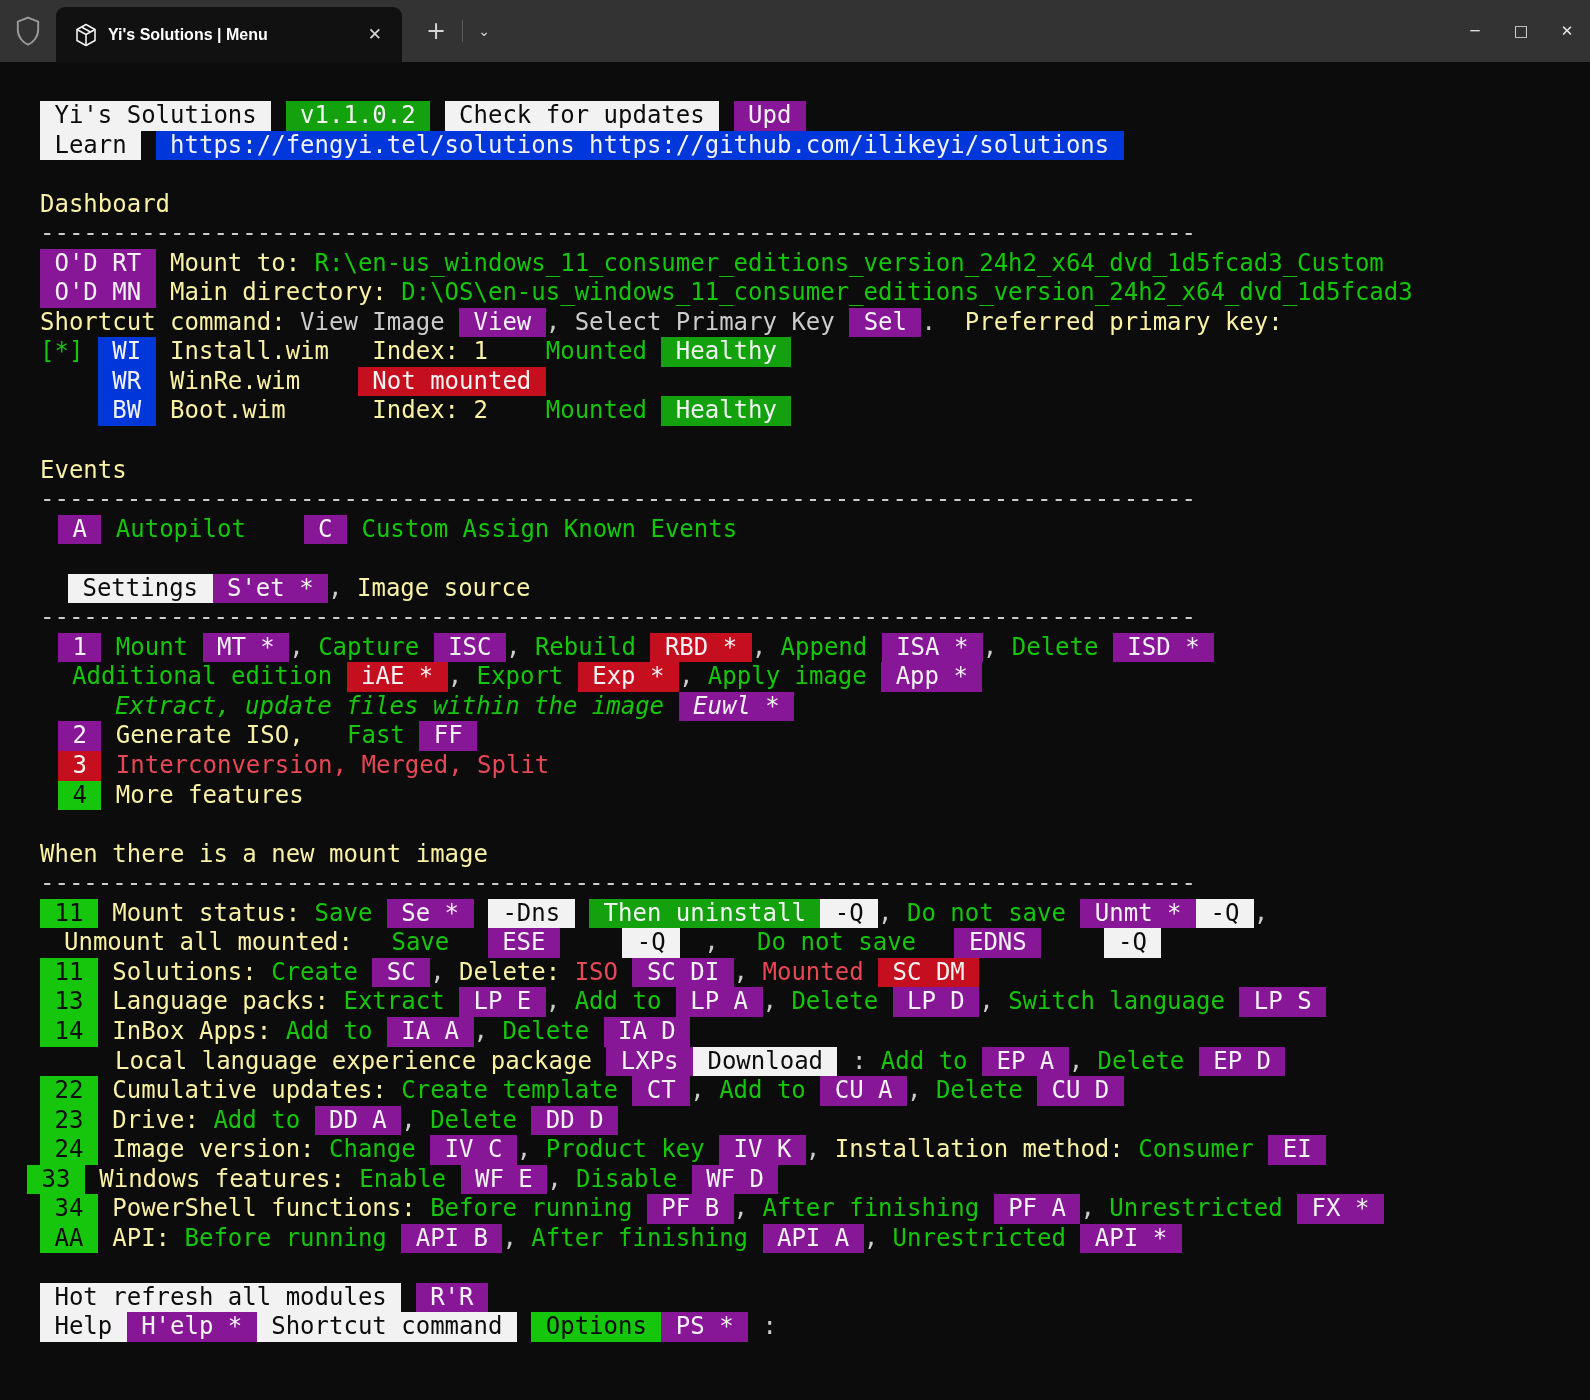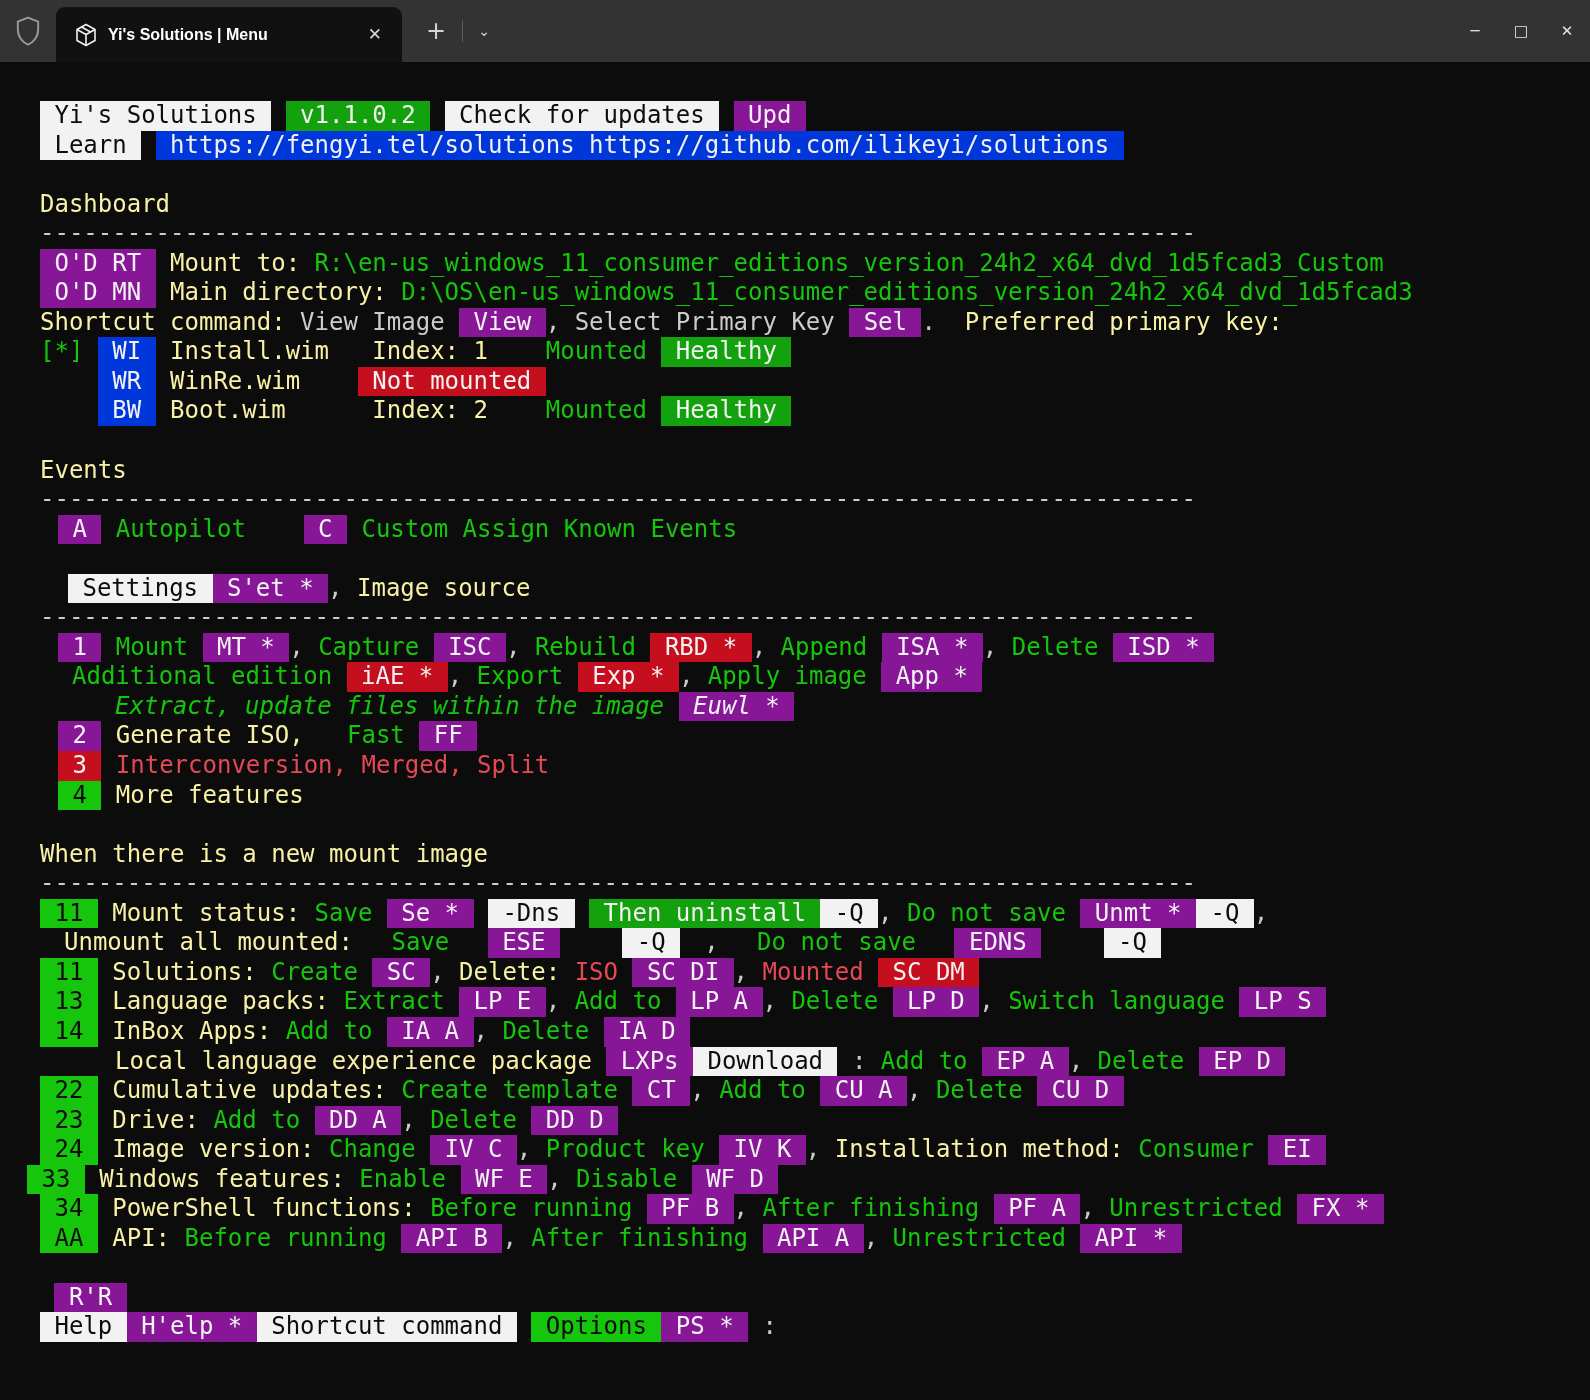--- a/index.html
+++ b/index.html
@@ -370,20 +370,21 @@
       <span class="s-pb"> API B </span>
       <span class="s-p">, </span>
       <span class="s-g">After finishing </span>
       <span class="s-pb"> API A </span>
       <span class="s-p">, </span>
       <span class="s-g">Unrestricted </span>
       <span class="s-pb"> API * </span>
     </div>
     <div class="tline" style="padding-left: 40px;"></div>
     <div class="tline" style="padding-left: 40px;">
+      <span class="s-wb"> Hot refresh all modules </span>
       <span class="s-p"> </span>
       <span class="s-pb"> R'R </span>
     </div>
     <div class="tline" style="padding-left: 40px;">
       <span class="s-wb"> Help </span>
       <span class="s-pb"> H'elp * </span>
       <span class="s-wb"> Shortcut command </span>
       <span class="s-p"> </span>
       <span class="s-bgb"> Options </span>
       <span class="s-pb"> PS * </span>

